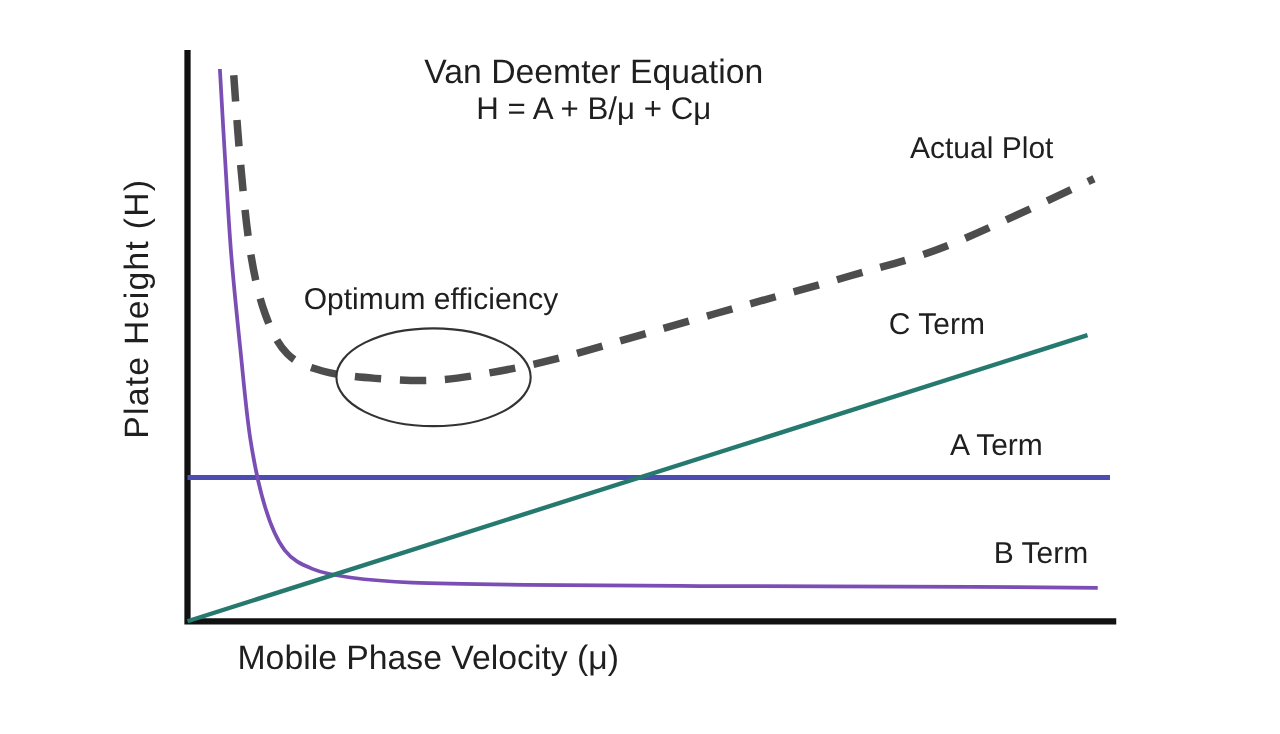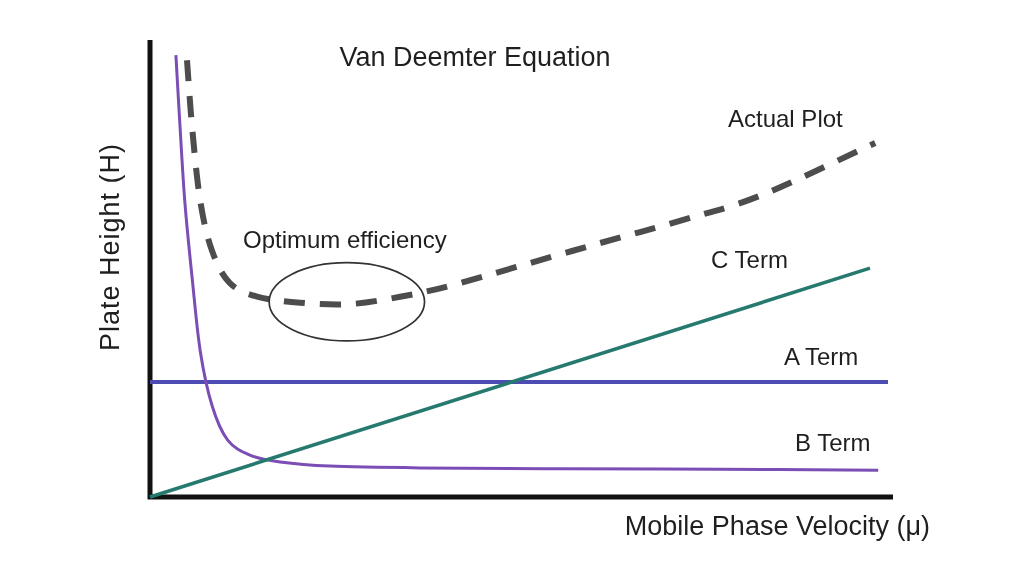--- a/index.html
+++ b/index.html
@@ -12,23 +12,23 @@
     overflow:hidden;
   }
   .figure svg{position:absolute;left:0;top:0;}
   .txt{position:absolute;white-space:nowrap;color:#1f1f1f;}
   .title{left:260px;top:42px;width:430px;text-align:center;font-size:27px;}
   .subtitle{left:260px;top:73px;width:430px;text-align:center;font-size:25px;}
   .lbl{font-size:24px;}
   .lbl-actual{left:728px;top:105px;}
   .lbl-optimum{left:243px;top:226px;}
   .lbl-cterm{left:711px;top:246px;}
-  .lbl-aterm{left:784px;top:343px;}
+  .lbl-aterm{left:760px;top:343px;}
   .lbl-bterm{left:795px;top:429px;text-align:center;}
-  .xlabel{left:190px;top:511px;width:740px;text-align:right;font-size:27px;}
+  .xlabel{left:190px;top:511px;width:740px;text-align:left;font-size:27px;}
   .ylabel{
     left:110px;top:247px;
     transform:translate(-50%,-50%) rotate(-90deg);
     font-size:27px;letter-spacing:1px;
   }
 </style>
 </head>
 <body>
 
 <div class="figure">
@@ -36,20 +36,21 @@
   <svg width="1024" height="587" viewBox="0 0 1024 587">
       <path d="M150,40 L150,497 L893,497" fill="none" stroke="#111111" stroke-width="5" stroke-linejoin="miter" stroke-linecap="butt"></path>
       <path d="M150.0,382.0 L888.0,382.0" fill="none" stroke="#4d4cb3" stroke-width="4" stroke-linecap="butt"></path>
       <path d="M175.9,55.2 C176.5,65.9 178.1,95.0 179.6,119.4 C181.1,143.7 182.7,174.7 184.8,201.3 C186.9,227.8 189.6,253.6 192.2,278.6 C194.8,303.6 197.0,330.2 200.3,351.4 C203.6,372.6 207.6,391.2 212.2,406.0 C216.7,420.8 221.4,431.9 227.7,440.1 C234.0,448.3 241.1,451.5 249.9,455.1 C258.7,458.8 266.9,460.1 280.2,462.0 C293.6,463.8 306.5,465.1 329.8,466.1 C353.1,467.0 381.7,467.4 420.1,467.9 C458.5,468.3 510.0,468.6 560.0,468.8 C609.9,469.0 666.8,469.0 719.8,469.2 C772.8,469.5 851.8,470.0 878.2,470.2" fill="none" stroke="#7a4eb5" stroke-width="3" stroke-linecap="butt"></path>
       <path d="M150.0,497.0 L870.0,268.1" fill="none" stroke="#26796e" stroke-width="3.5" stroke-linecap="butt"></path>
       <path d="M187.0,60.2 C187.9,71.6 190.0,104.9 192.2,128.4 C194.4,152.0 197.0,180.8 200.3,201.3 C203.6,221.7 207.2,237.6 212.2,251.3 C217.1,264.9 222.3,275.6 229.9,283.1 C237.6,290.7 246.3,293.5 258.0,296.8 C269.8,300.1 284.9,301.5 300.2,302.7 C315.5,303.9 333.2,305.1 349.8,304.1 C366.4,303.1 383.5,299.8 400.1,296.8 C416.8,293.8 429.7,291.0 449.7,285.9 C469.7,280.7 495.0,273.0 520.0,265.9 C545.0,258.7 573.3,250.6 599.9,243.1 C626.6,235.6 653.2,228.7 679.8,220.8 C706.5,212.9 727.2,208.8 759.8,195.8 C792.3,182.8 856.0,151.8 875.2,143.0" fill="none" stroke="#4d4d4d" stroke-width="6" stroke-linecap="butt" stroke-dasharray="21 15"></path>
       <ellipse cx="346.84000000000003" cy="301.805" rx="77.7" ry="39.129999999999995" fill="none" stroke="#333333" stroke-width="1.7"></ellipse>
     </svg>
 
   <div class="txt title">Van Deemter Equation</div>
+  <div class="txt subtitle">H = A + B/μ + Cμ</div>
   <div class="txt lbl lbl-optimum">Optimum efficiency</div>
   <div class="txt lbl lbl-actual">Actual Plot</div>
   <div class="txt lbl lbl-cterm">C Term</div>
   <div class="txt lbl lbl-aterm">A Term</div>
   <div class="txt lbl lbl-bterm">B Term</div>
   <div class="txt xlabel">Mobile Phase Velocity (μ)</div>
   <div class="txt ylabel">Plate Height (H)</div>
 
 </div>
 

